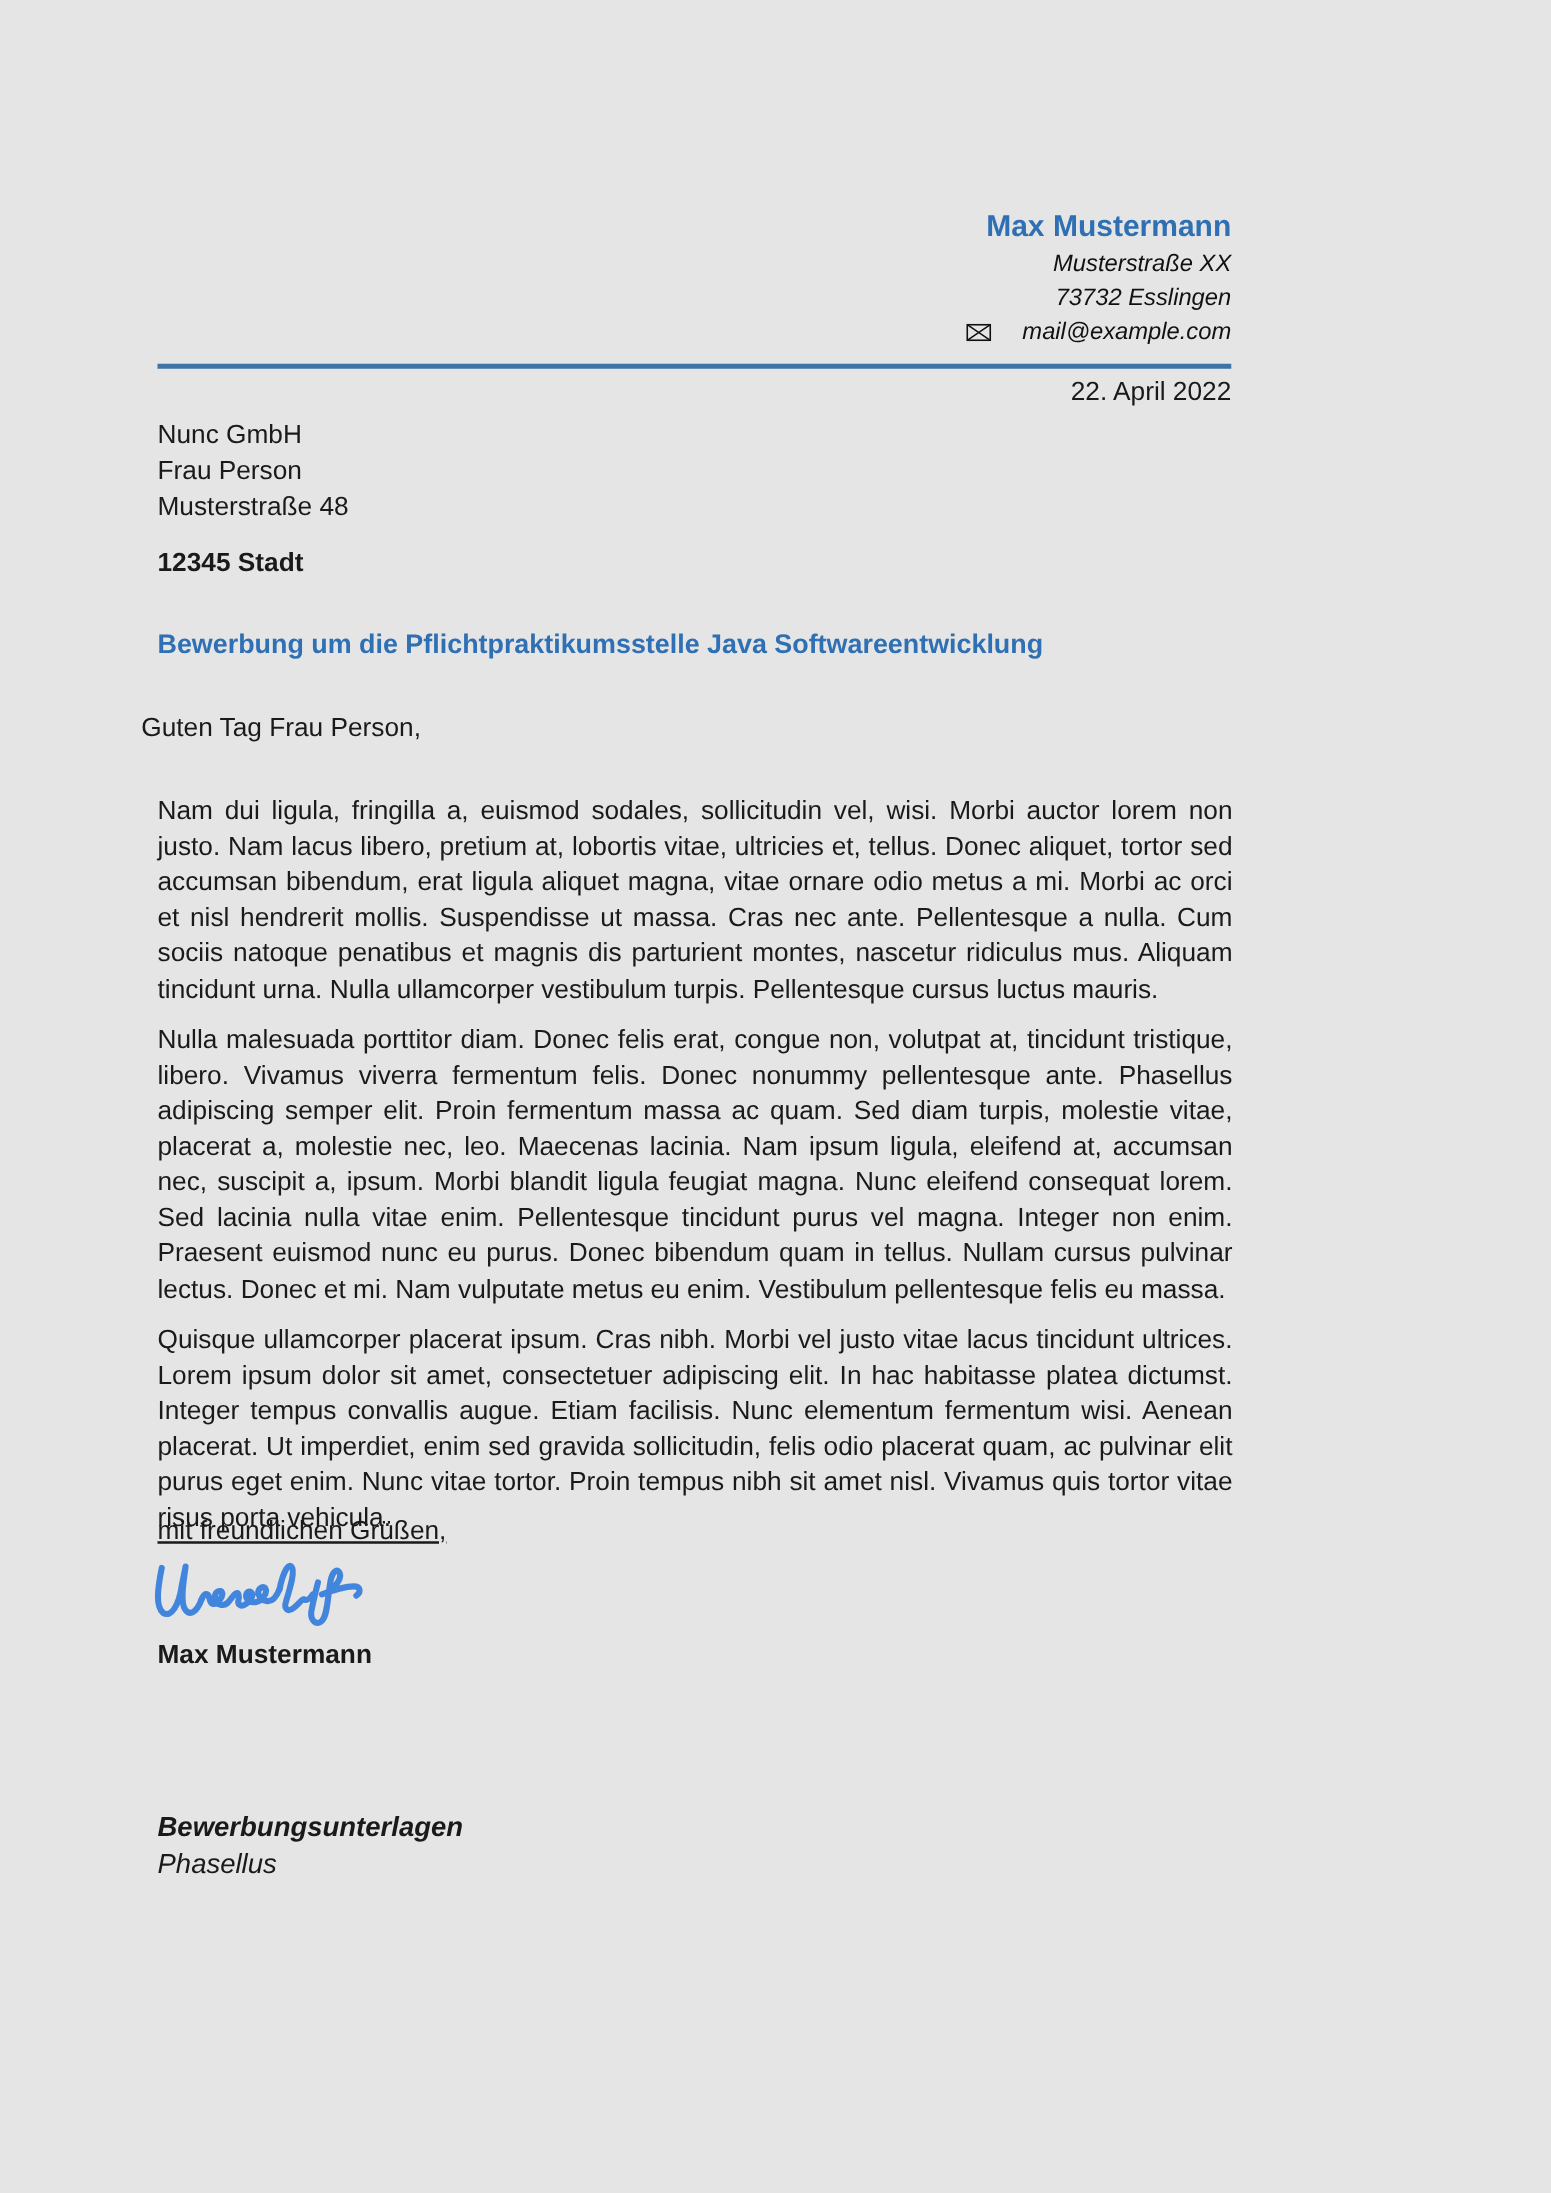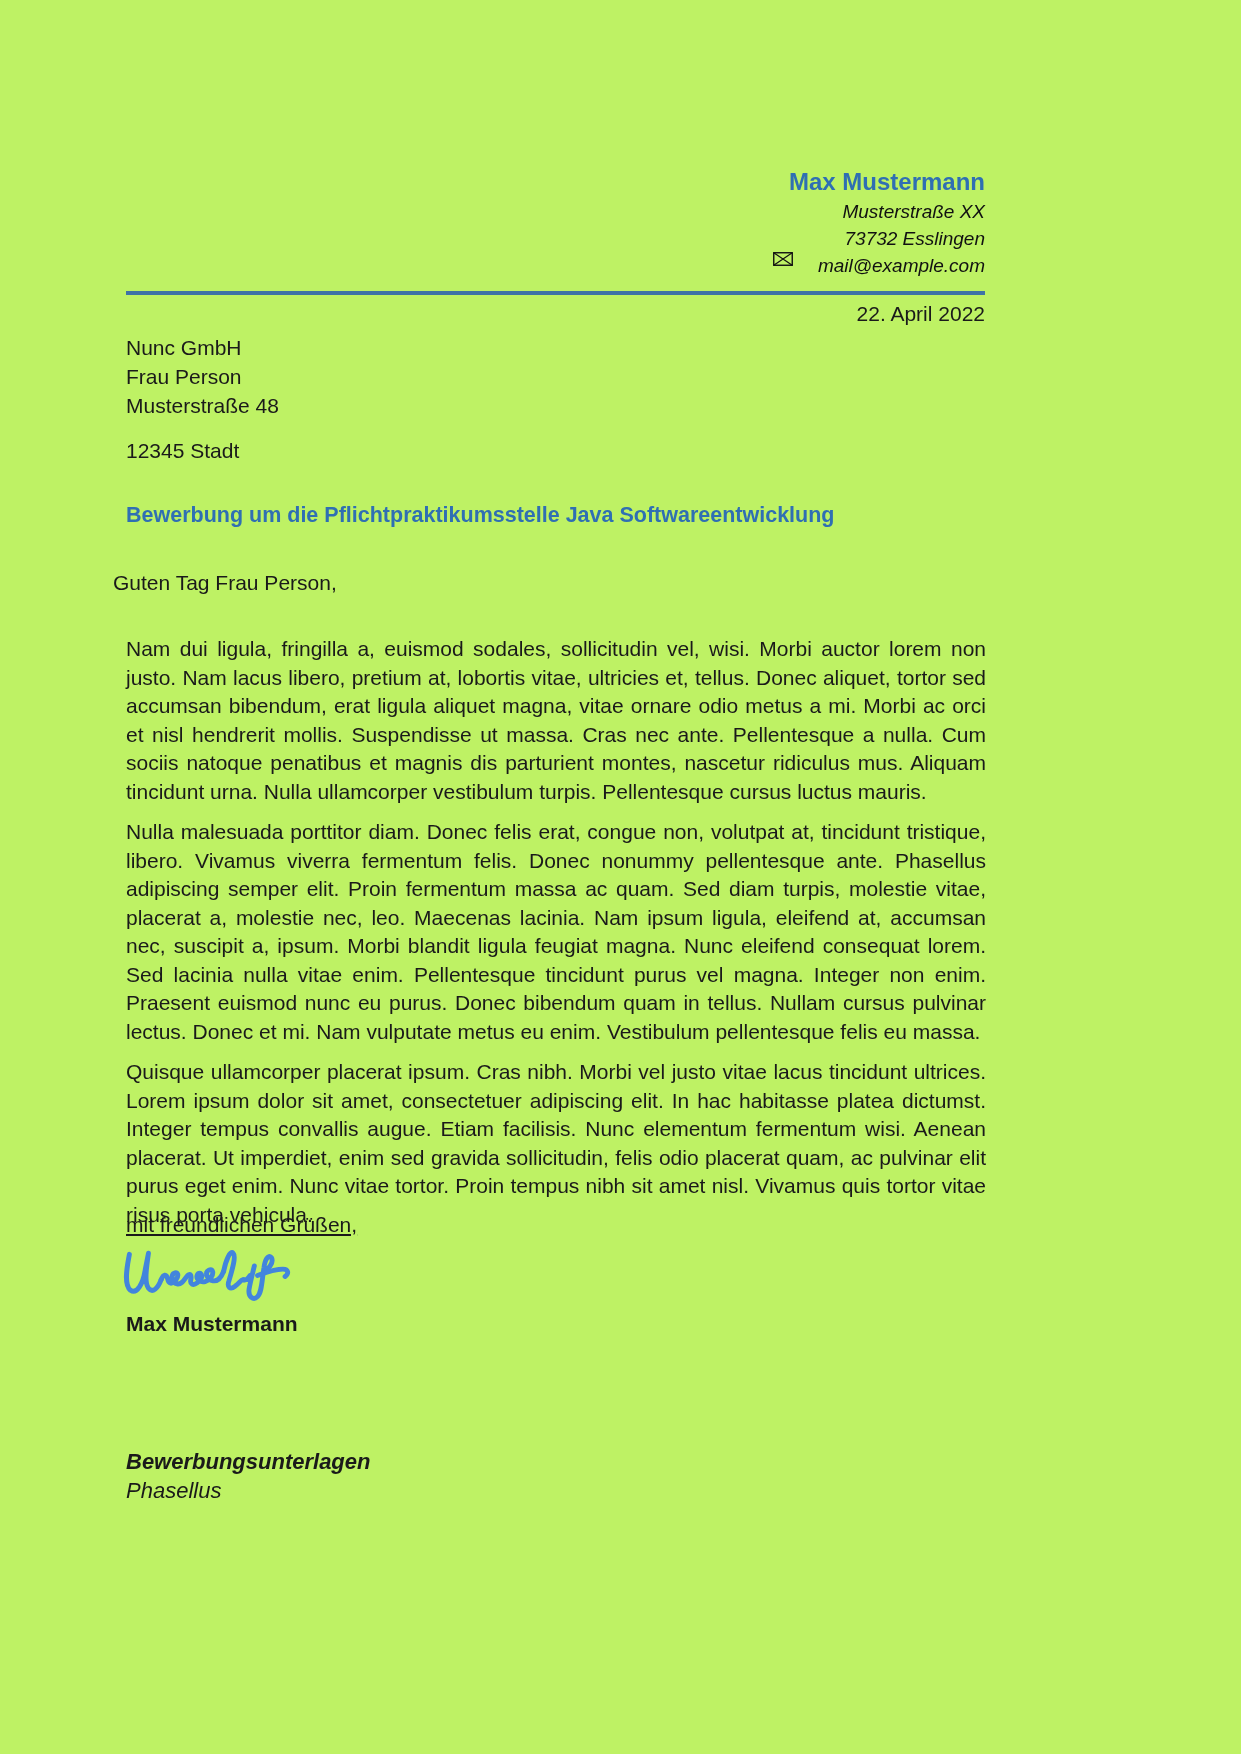--- a/index.html
+++ b/index.html
@@ -12,21 +12,21 @@
   html,body{background:#ffffff;}
   body{
     width:1241px;height:1754px;
     font-family:"Liberation Sans",sans-serif;
     color:var(--ink);
     position:relative;
   }
   .page{
     position:absolute;inset:0;
     width:1241px;height:1754px;
-    background:#bef264;
+    background:#e5e5e5;
     overflow:hidden;
   }
 
   
   .sender{
     position:absolute;
     top:166px;
     right:256px;
     text-align:right;
   }
@@ -38,20 +38,21 @@
   }
   .sender .addr-line{
     font-size:19px;
     font-style:italic;
     line-height:27px;
     color:#111;
   }
   .email-row{
     display:flex;
     justify-content:flex-end;
+    align-items:center;
     gap:25px;
     line-height:27px;
   }
   .envelope{
     display:inline-block;
     width:20px;height:14px;
     flex:0 0 auto;
   }
 
   
@@ -76,21 +77,21 @@
   }
 
   
   .recipient{
     position:absolute;
     top:333px;
     left:126px;
     font-size:21px;
     line-height:29px;
   }
-  .recipient .city{margin-top:16px;}
+  .recipient .city{margin-top:16px;font-weight:bold;}
 
   
   .subject{
     position:absolute;
     top:501px;
     left:126px;
     width:860px;
     font-size:21.5px;
     font-weight:bold;
     color:var(--accent);

